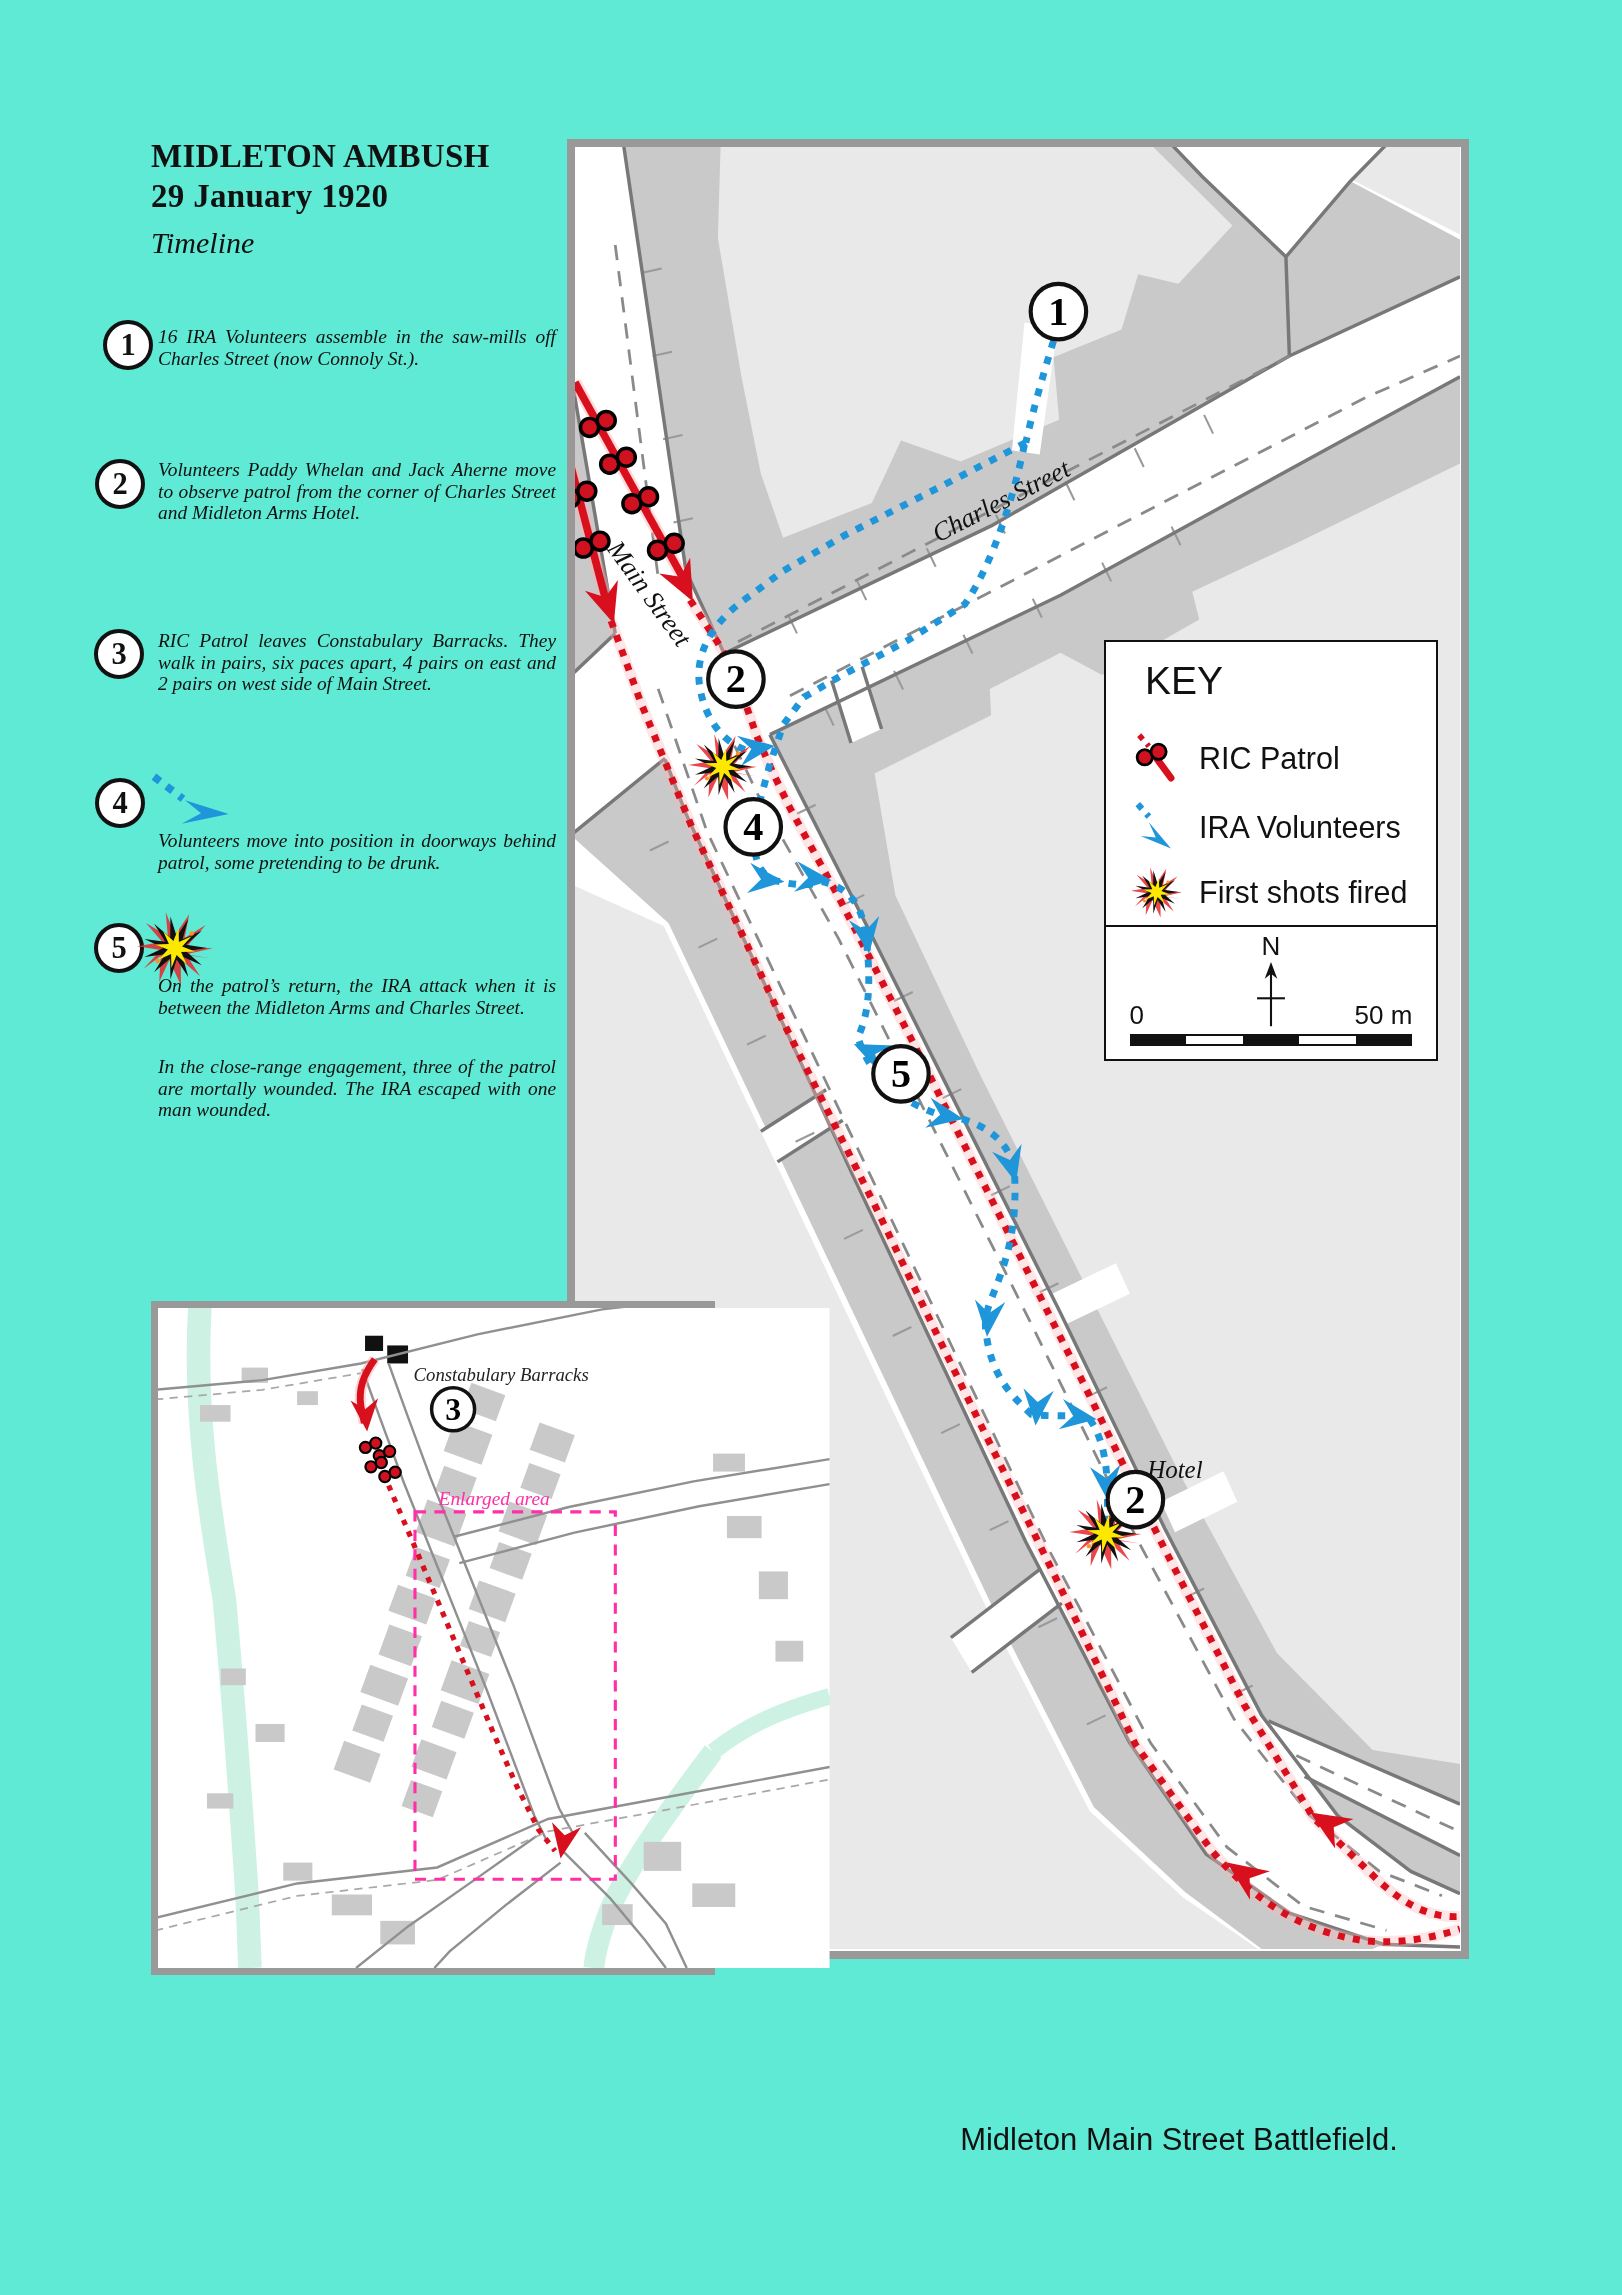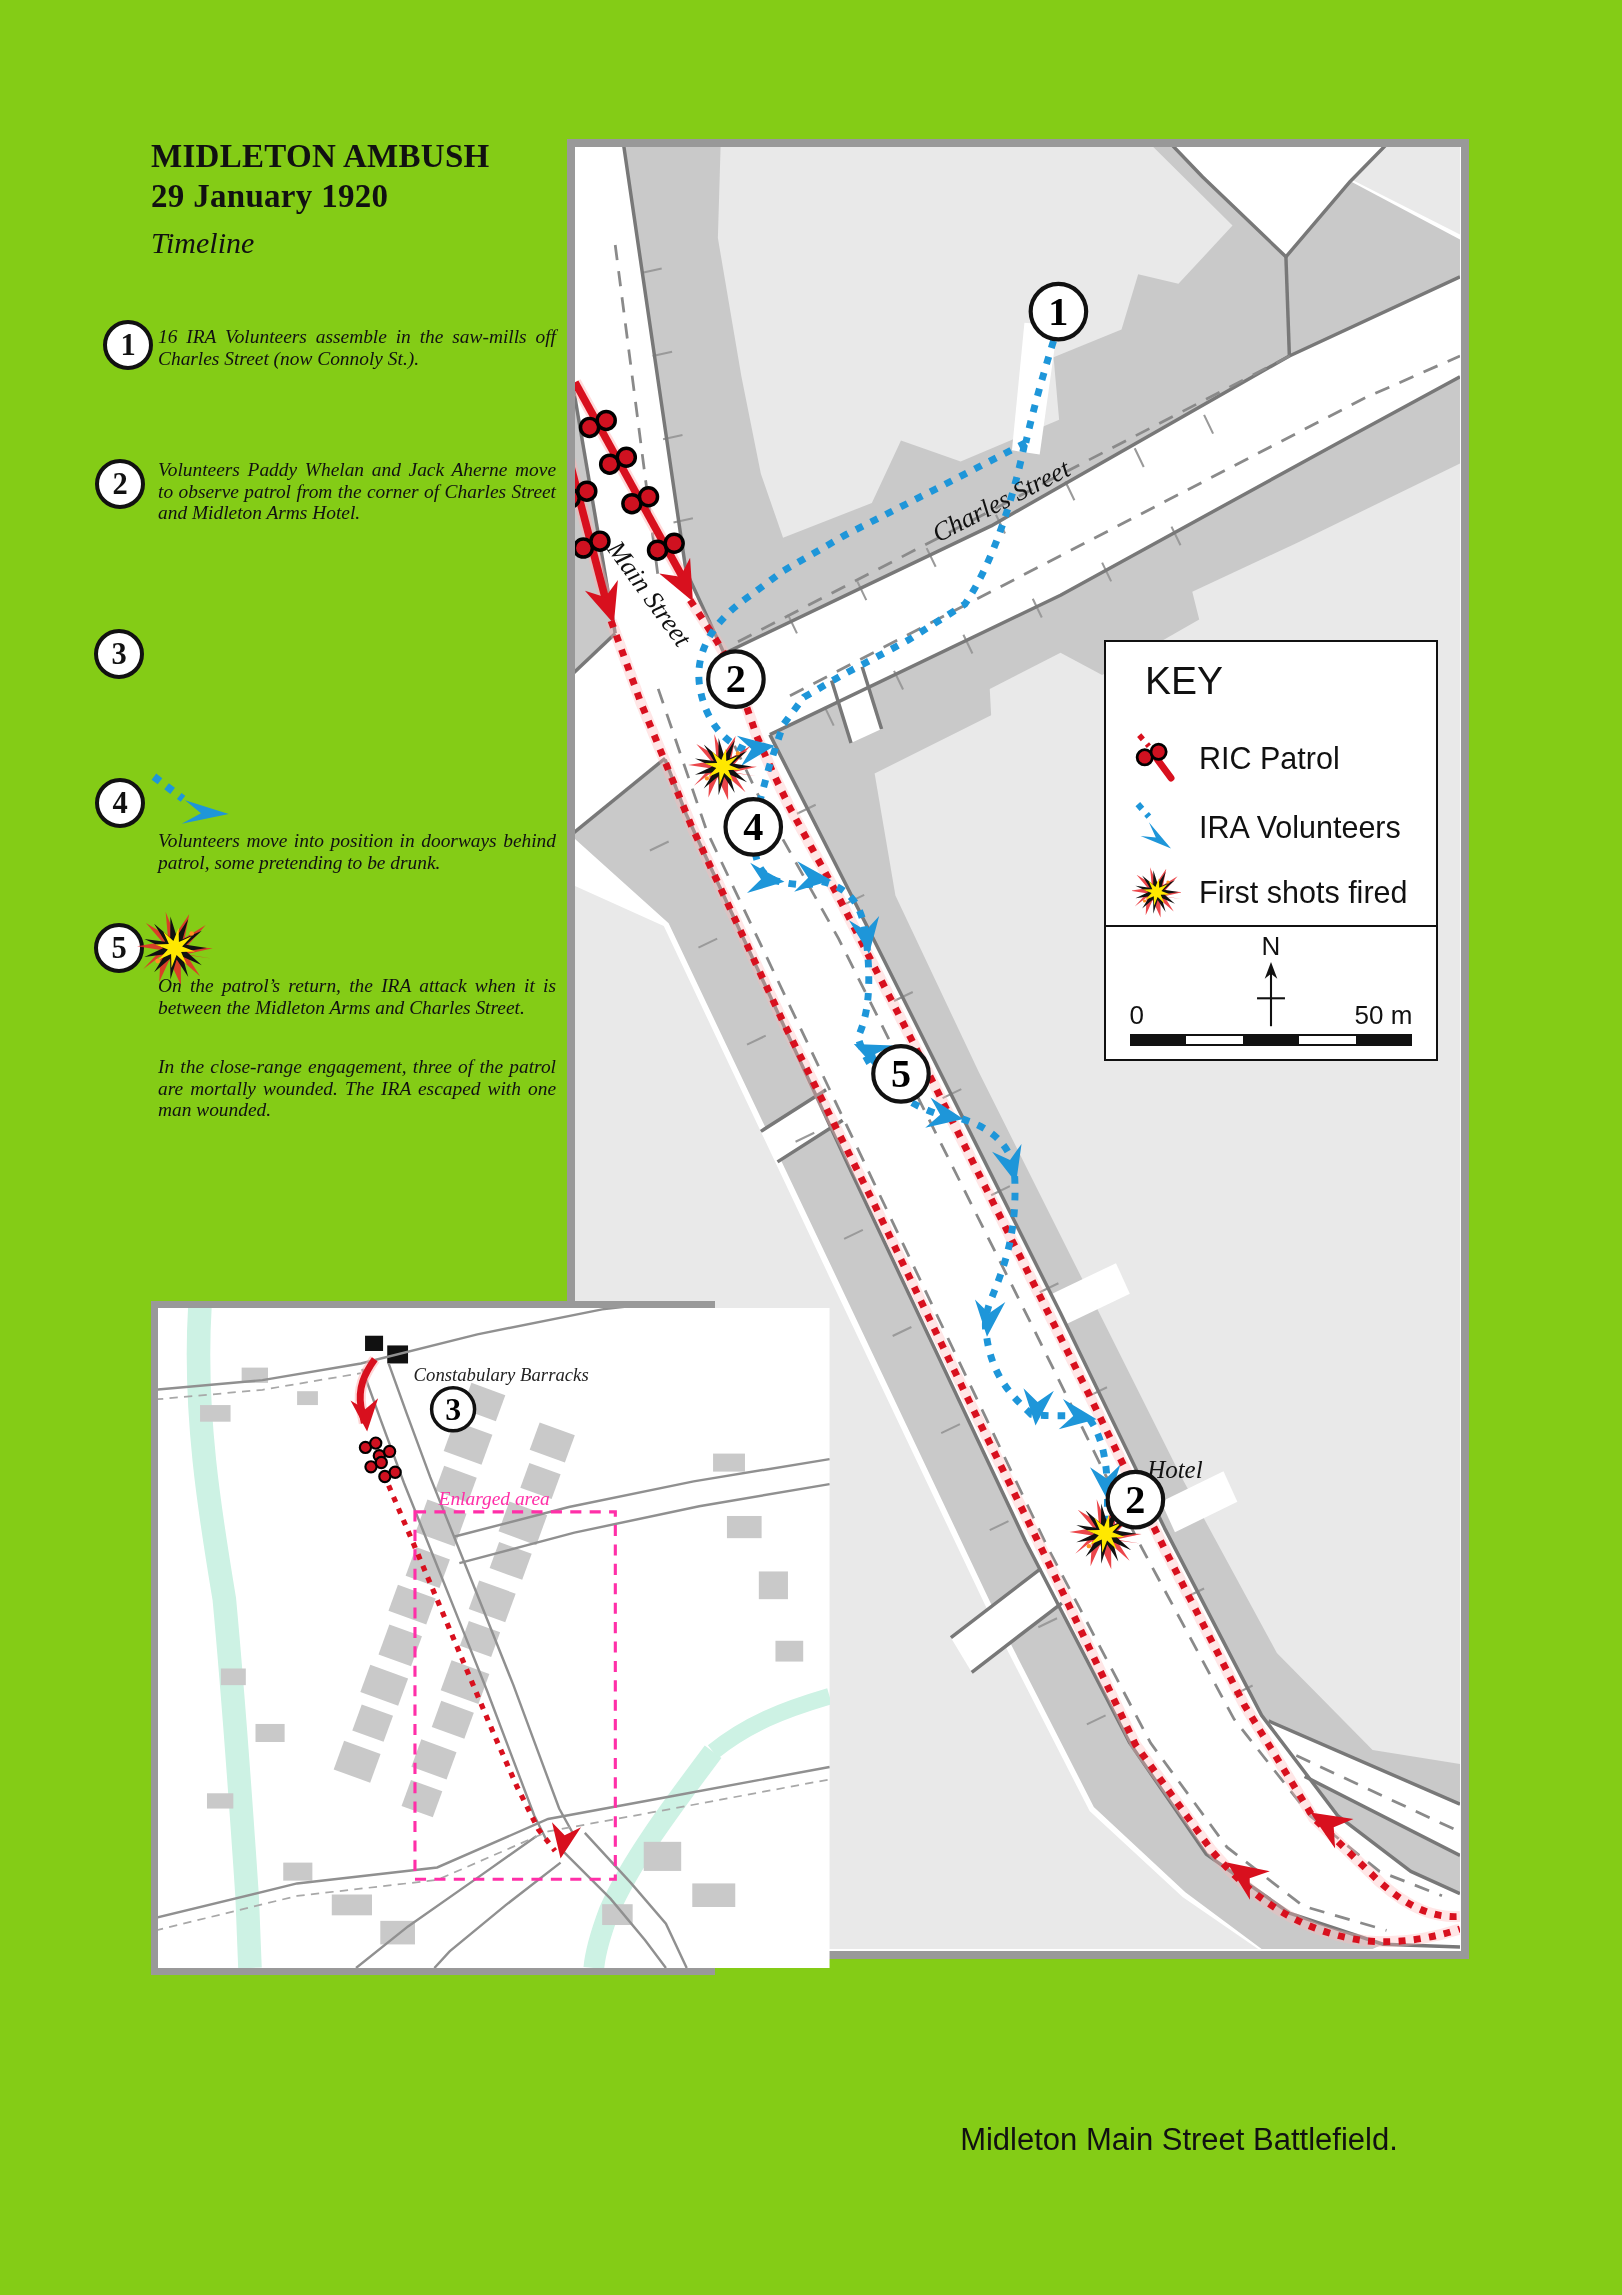--- a/index.html
+++ b/index.html
@@ -1,16 +1,16 @@
 <!DOCTYPE html>
 <html style="font-size:11px"><head>
 <meta charset="utf-8">
 <style>
   html,body{margin:0;padding:0;background:#fff;}
-  .page{position:relative;width:1623px;height:2295px;background:#84cc16;overflow:hidden;
+  .page{position:relative;width:1623px;height:2295px;background:#5eead4;overflow:hidden;
         font-family:"Liberation Serif",serif;color:#111;}
   
   .title-block{position:absolute;left:151px;top:136px;width:416px;}
   .title-l1,.title-l2{font-size:33px;font-weight:bold;line-height:40px;letter-spacing:0.3px;}
   .title-l3{font-size:30px;font-style:italic;margin-top:9.7px;}
   .tl-item-text{position:absolute;left:158px;width:398px;font-size:19.4px;font-style:italic;
                 line-height:21.5px;text-align:justify;}
   .tl-circle{position:absolute;width:50px;height:50px;border:4.2px solid #111;border-radius:50%;
              box-sizing:border-box;display:flex;align-items:center;justify-content:center;
              font-size:30.5px;font-weight:bold;background:#fff;}
@@ -58,20 +58,21 @@
   <div class="tl-item-text" style="top:326px;">16   IRA Volunteers assemble in the saw-mills off Charles Street (now Connoly St.).</div>
 
   <div class="tl-circle" style="left:95px;top:459px;">
       <span>2</span>
     </div>
   <div class="tl-item-text" style="top:459px;">Volunteers Paddy Whelan and Jack Aherne move to observe patrol from the corner of Charles Street and Midleton Arms Hotel.</div>
 
   <div class="tl-circle" style="left:94px;top:629px;">
       <span>3</span>
     </div>
+  <div class="tl-item-text" style="top:630px;">RIC Patrol leaves Constabulary Barracks. They walk in pairs, six paces apart, 4 pairs on east and 2 pairs on west side of Main Street.</div>
 
   <div class="tl-circle" style="left:95px;top:778px;">
       <span>4</span>
     </div>
   <svg style="position:absolute;left:147px;top:771px;" width="90" height="59" viewBox="0 0 130 85">
     <path d="M10,8 L52,40" stroke="#1e96d9" stroke-width="11" stroke-dasharray="11 12" fill="none"></path>
     <path d="M118,62 L55,42 L78,61 L50,76 Z" fill="#1e96d9"></path>
   </svg>
   <div class="tl-item-text" style="top:830px;">Volunteers move into position in doorways behind patrol, some pretending to be drunk.</div>
 

